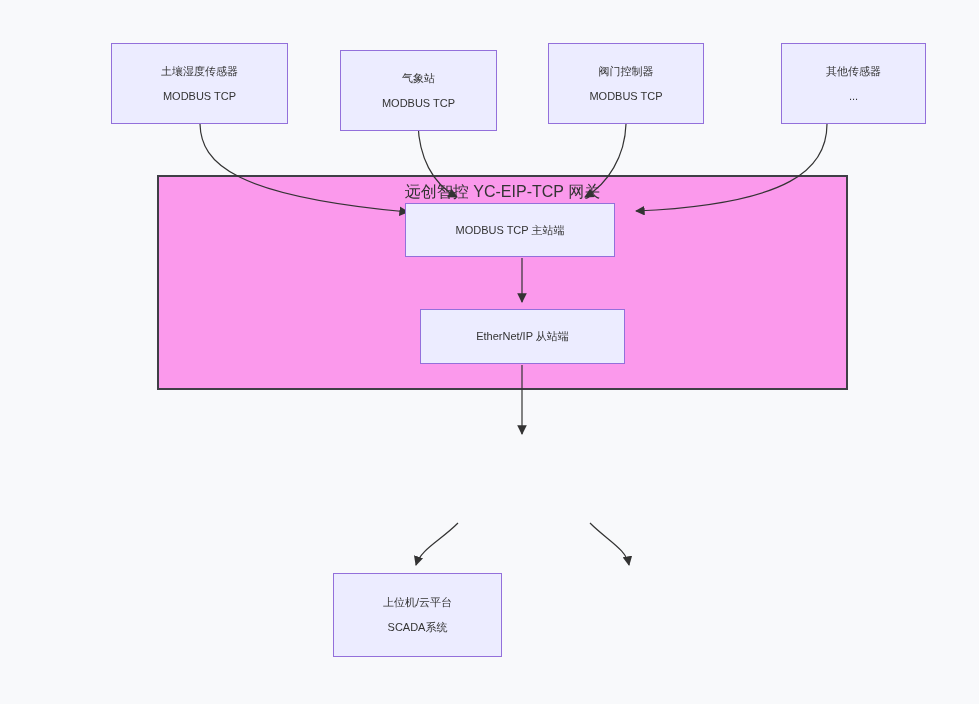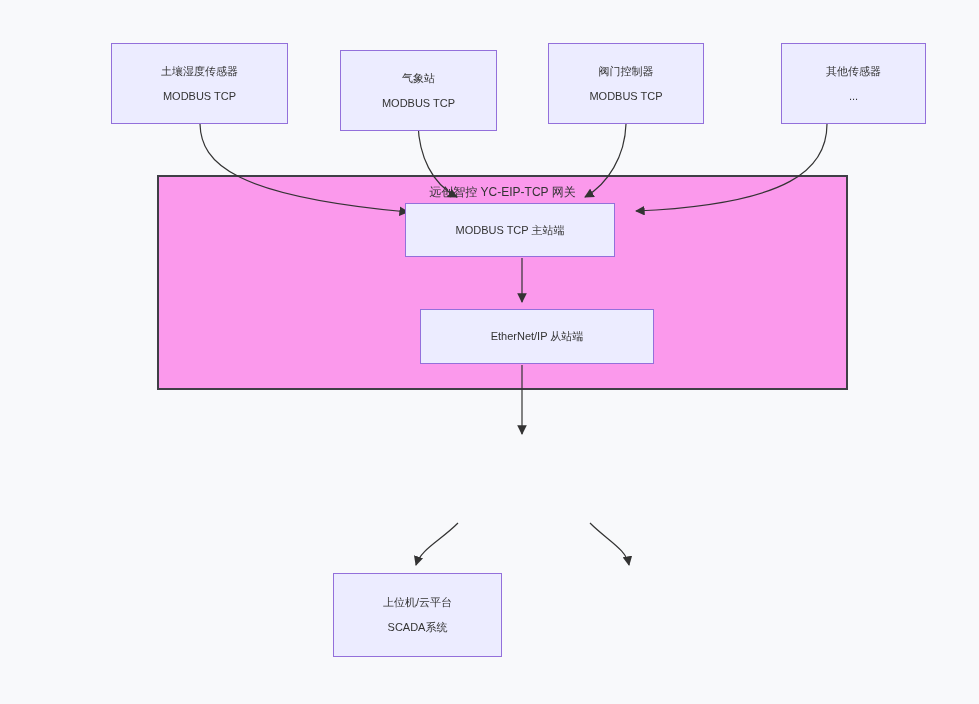--- a/index.html
+++ b/index.html
@@ -49,21 +49,21 @@
     box-sizing: border-box;
     background: #fb99ec;
     border: 2.5px solid #3f3f46;
   }
   .subgraph-title {
     position: absolute;
     top: 4px;
     left: 0;
     width: 100%;
     text-align: center;
-    font-size: 12px;
+    font-size: 16px;
     color: #333;
     line-height: 22px;
   }
 </style>
 </head>
 <body>
 
 <div class="canvas">
 
   <div class="subgraph" style="left:157px; top:175px; width:691px; height:215px;">
@@ -105,21 +105,21 @@
 
   <div class="node device" style="left:755px; top:43px; width:145px; height:81px;margin-left:26px;">
     <span>其他传感器</span>
     <span>...</span>
   </div>
 
   <div class="node device" style="left:405px; top:203px; width:210px; height:54px;">
     <span>MODBUS TCP 主站端</span>
   </div>
 
-  <div class="node device" style="left:420px; top:309px; width:234px; height:55px;text-align:center;">
+  <div class="node device" style="left:420px; top:309px; width:205px; height:55px;text-align:center;">
     <span>EtherNet/IP 从站端</span>
   </div>
 
 
   <div class="node device" style="left:333px; top:573px; width:169px; height:84px;">
     <span>上位机/云平台</span>
     <span>SCADA系统</span>
   </div>
 
 

